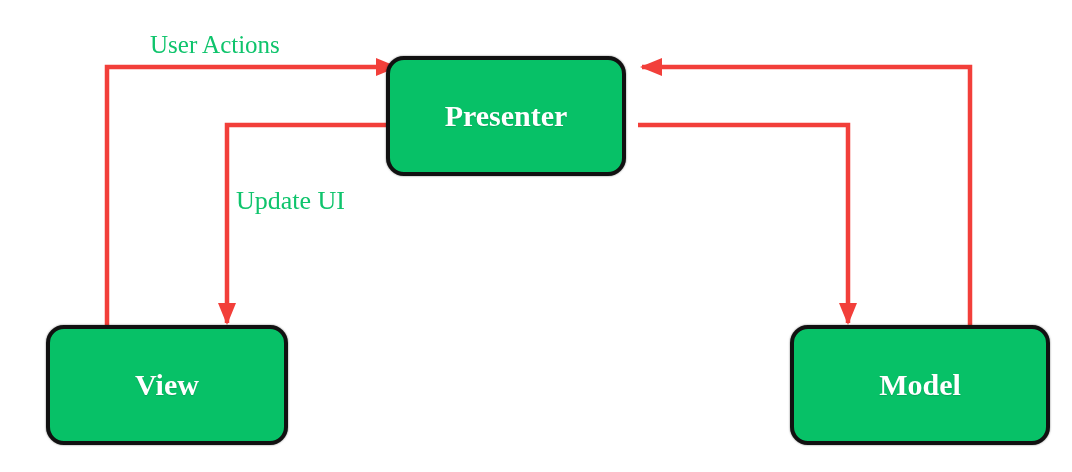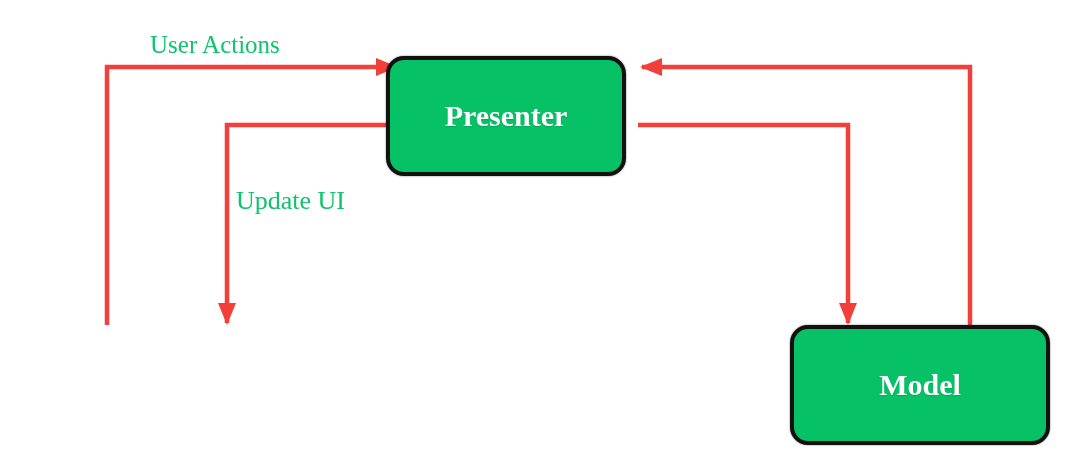--- a/index.html
+++ b/index.html
@@ -80,20 +80,23 @@
     </defs>
     <path class="wire" d="M107,325 L107,67 L396,67" marker-end="url(#ah)"></path>
     <path class="wire" d="M970,325 L970,67 L642,67" marker-end="url(#ah)"></path>
     <path class="wire" d="M398,125 L227,125 L227,323" marker-end="url(#ah)"></path>
     <path class="wire" d="M638,125 L848,125 L848,323" marker-end="url(#ah)"></path>
   </svg>
 
   <div class="node node-presenter">
     <span>Presenter</span>
   </div>
+  <div class="node node-view">
+    <span>View</span>
+  </div>
   <div class="node node-model">
     <span>Model</span>
   </div>
 
   <div class="edge-label lbl-user-actions">User Actions</div>
   <div class="edge-label lbl-update-ui">Update UI</div>
 
 </div>
 
 </body></html>

